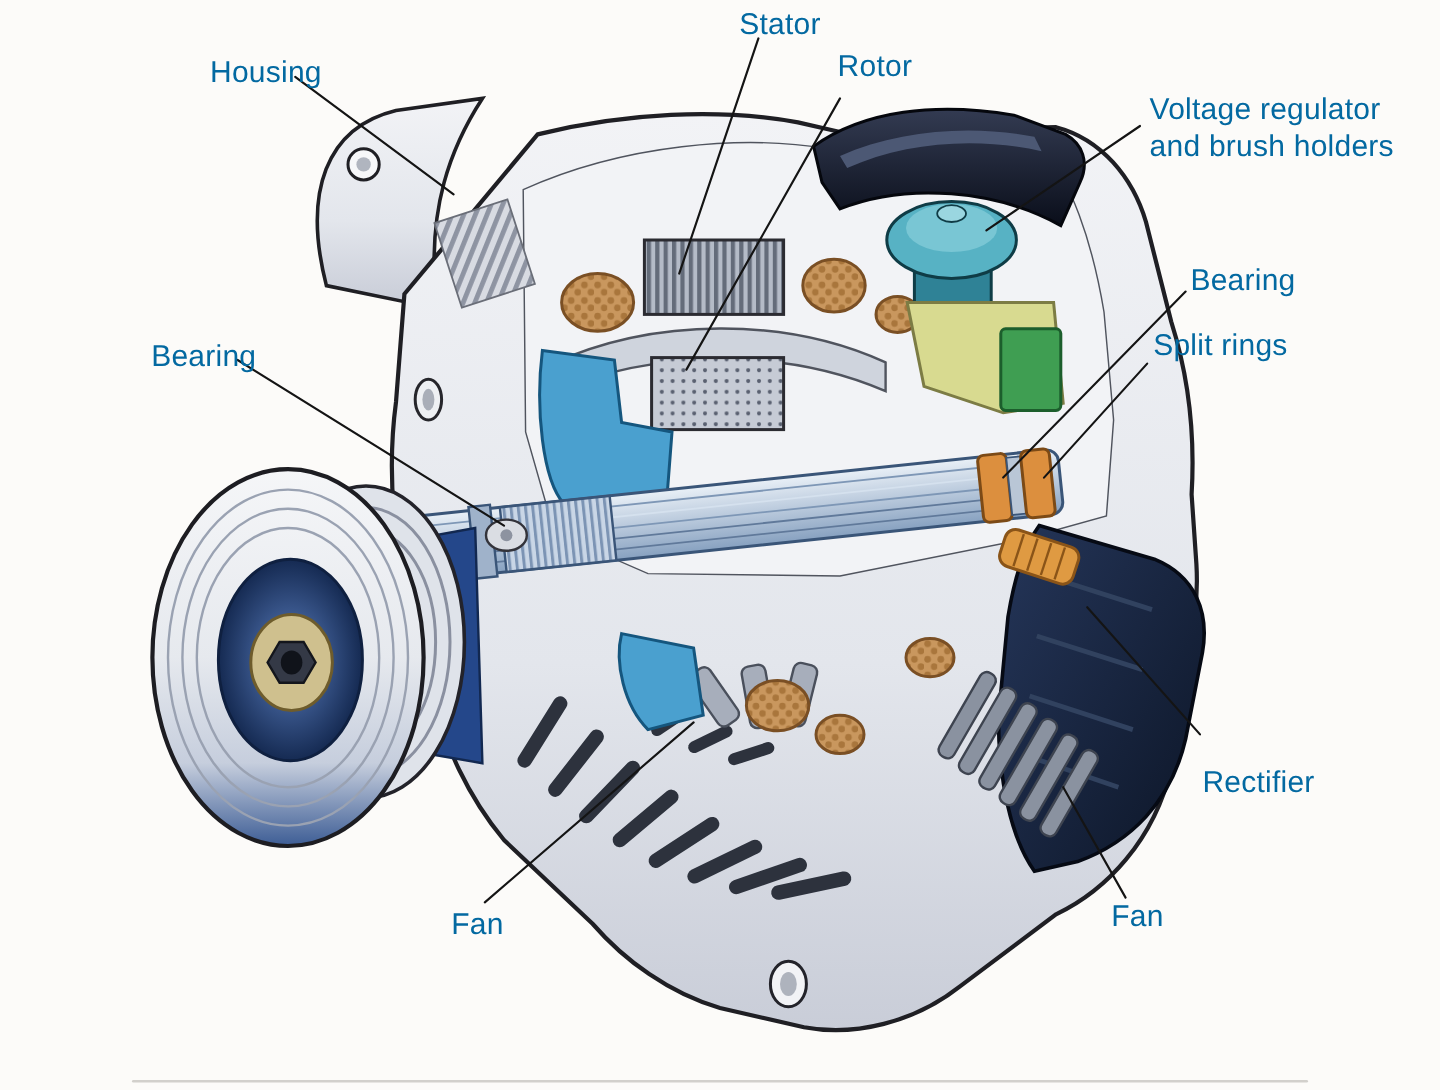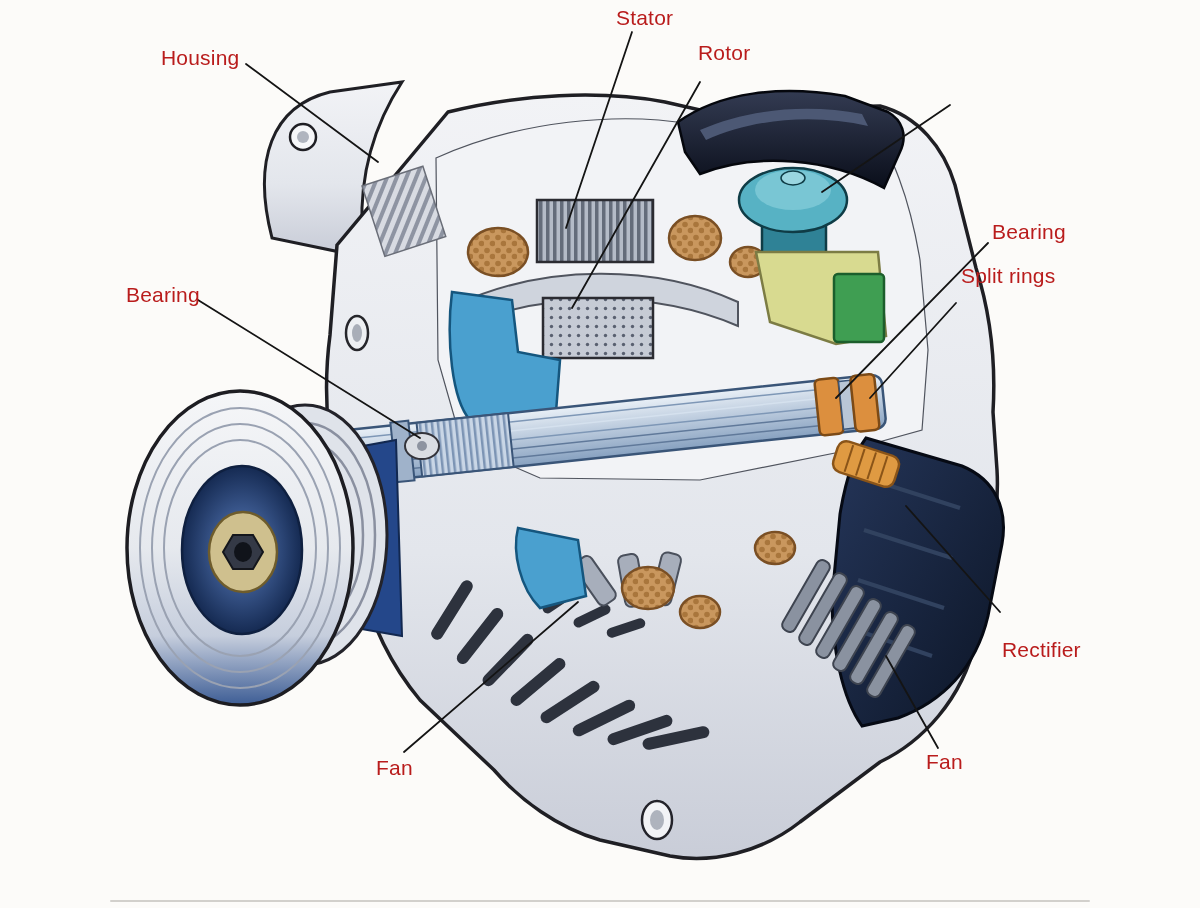--- a/index.html
+++ b/index.html
@@ -5,21 +5,21 @@
 <style>
   html,body{margin:0;padding:0}
   body{
     width:1200px;height:908px;position:relative;overflow:hidden;
     background:#fcfbf9;
     font-family:"Liberation Sans", sans-serif;
   }
   .stage{position:absolute;inset:0}
   svg.scene{position:absolute;left:0;top:0;display:block}
   .label{
-    position:absolute;font-size:21px;color:#b91c1c;
+    position:absolute;font-size:25px;color:#0369a1;
     white-space:nowrap;letter-spacing:.2px;
   }
   .label.wrap{white-space:normal;width:222px;line-height:1.22}
   .scan-line{
     position:absolute;left:110px;right:110px;bottom:6px;height:2px;
     background:#d2d0cc;border-radius:2px;
   }
 </style>
 </head>
 <body>
@@ -275,30 +275,31 @@
       <line x1="950" y1="105" x2="822" y2="192"></line>
       <line x1="988" y1="243" x2="836" y2="398"></line>
       <line x1="956" y1="303" x2="870" y2="398"></line>
       <line x1="198" y1="300" x2="420" y2="438"></line>
       <line x1="1000" y1="612" x2="906" y2="506"></line>
       <line x1="404" y1="752" x2="578" y2="602"></line>
       <line x1="938" y1="748" x2="886" y2="656"></line>
     </g>
   </svg>
 
-  <div class="label" style="left:161px;top:46px">Housing</div>
+  <div class="label" style="left:175px;top:46px">Housing</div>
 
   <div class="label" style="left:616px;top:6px">Stator</div>
 
   <div class="label" style="left:698px;top:41px">Rotor</div>
 
+  <div class="label wrap" style="left:958px;top:76px">Voltage regulator and brush holders</div>
 
   <div class="label" style="left:992px;top:220px">Bearing</div>
 
-  <div class="label" style="left:961px;top:264px">Split rings</div>
+  <div class="label" style="left:961px;top:274px">Split rings</div>
 
   <div class="label" style="left:126px;top:283px">Bearing</div>
 
   <div class="label" style="left:1002px;top:638px">Rectifier</div>
 
   <div class="label" style="left:376px;top:756px">Fan</div>
 
   <div class="label" style="left:926px;top:750px">Fan</div>
 
   <div class="scan-line"></div>

